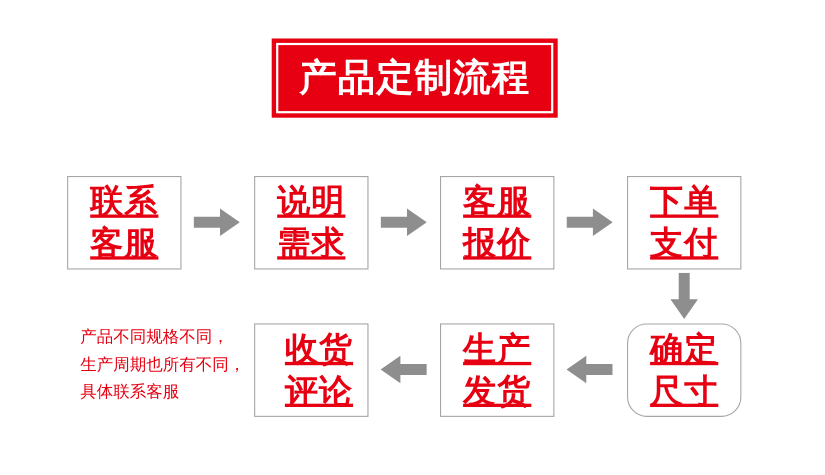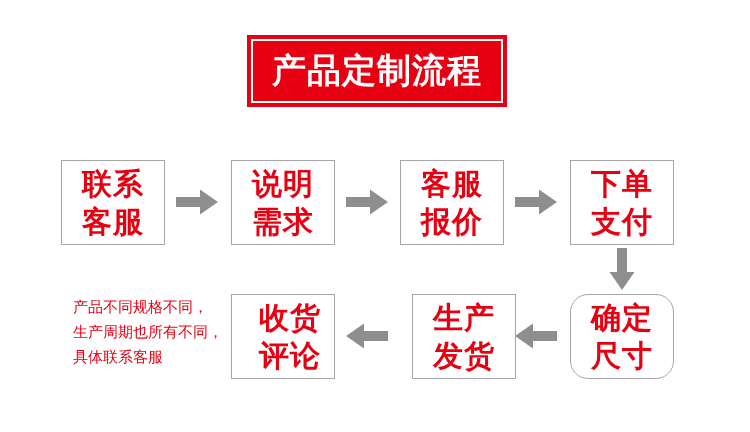--- a/index.html
+++ b/index.html
@@ -60,20 +60,21 @@
     justify-content: center;
   }
   .step-line {
     display: block;
     color: var(--step-text);
     font-size: 30px;
     font-weight: bold;
     line-height: 38px;
     letter-spacing: 1px;
     white-space: nowrap;
+    text-decoration: underline;
   }
 
   .arrow {
     position: absolute;
     color: var(--arrow);
     line-height: 0;
   }
   .arrow svg { display: block; }
 
   .note {
@@ -134,21 +135,21 @@
   <div class="arrow" style="left:608px; top:248px;">
     <svg width="28" height="42" viewBox="0 0 28 42">
         <path fill="currentColor" d="M9 0h10v24h7.5L14 42 1.5 24H9z"></path>
       </svg>
   </div>
 
   <div class="step-box" style="left:570px; top:294px;border-radius:18px;">
     <span class="step-line">确定</span>
     <span class="step-line">尺寸</span>
   </div>
-  <div class="step-box" style="left:412px; top:294px;">
+  <div class="step-box" style="left:400px; top:294px;">
     <span class="step-line">生产</span>
     <span class="step-line">发货</span>
   </div>
   <div class="step-box" style="left:231px; top:294px;padding-left:14px;">
     <span class="step-line">收货</span>
     <span class="step-line">评论</span>
   </div>
 
   <div class="arrow" style="left:515px; top:322px;">
     <svg width="42" height="28" viewBox="0 0 42 28">

